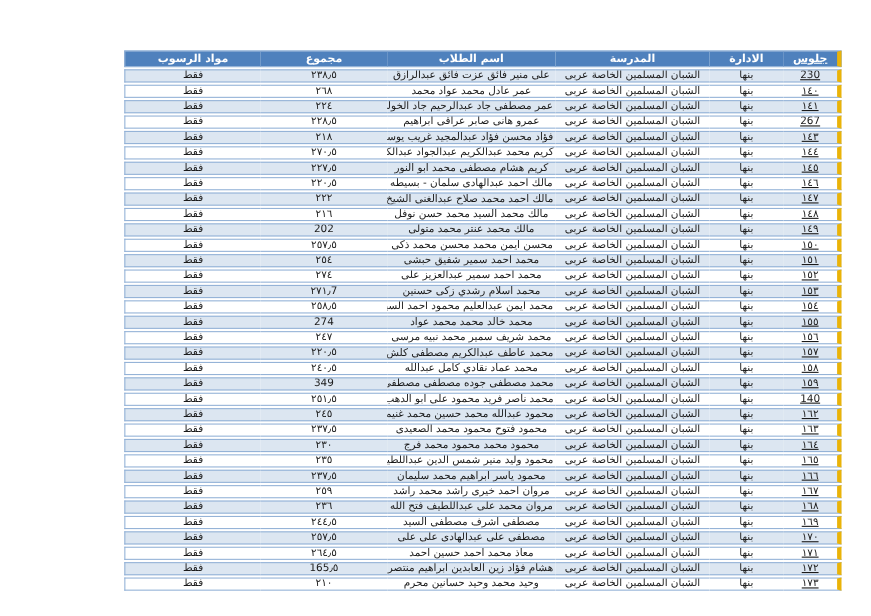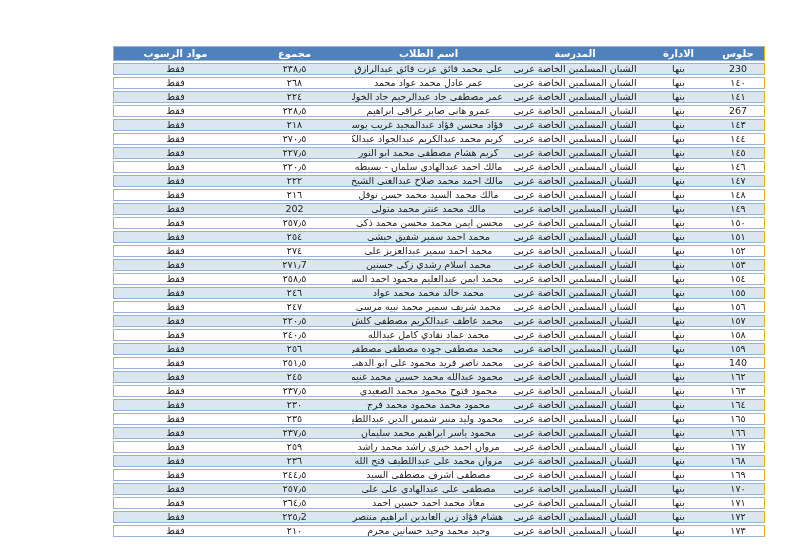--- a/index.html
+++ b/index.html
@@ -42,21 +42,21 @@
     padding: 0 2px;
     text-align: center;
     color: #1a1a1a;
     white-space: nowrap;
     overflow: hidden;
     border-top: 1px solid #95B3D7;
     border-bottom: 1px solid #95B3D7;
     background: #ffffff;
   }
   table.results th:first-child,
-  table.results td:first-child { border-right: 1px solid #eab308; }
+  table.results td:first-child { border-right: 4px solid #eab308; text-decoration: underline; }
   table.results th:last-child,
   table.results td:last-child  { border-left: 1px solid #95B3D7; }
   table.results tbody tr:nth-child(odd) td { background: #DCE6F1; }
 </style>
 </head>
 <body>
 
 <div class="page">
   <table class="results" dir="rtl">
     <colgroup>
@@ -75,21 +75,21 @@
         <th>اسم الطلاب</th>
         <th>مجموع</th>
         <th>مواد الرسوب</th>
       </tr>
     </thead>
     <tbody>
         <tr>
           <td>230</td>
           <td>بنها</td>
           <td>الشبان المسلمين الخاصة عربى</td>
-          <td>على محمد فائق عزت فائق عبدالرازق</td>
+          <td>على منير فائق عزت فائق عبدالرازق</td>
           <td>٢٣٨٫٥</td>
           <td>فقط</td>
         </tr>
         <tr>
           <td>١٤٠</td>
           <td>بنها</td>
           <td>الشبان المسلمين الخاصة عربى</td>
           <td>عمر عادل محمد عواد محمد</td>
           <td>٢٦٨</td>
           <td>فقط</td>
@@ -204,21 +204,21 @@
           <td>الشبان المسلمين الخاصة عربى</td>
           <td>محمد ايمن عبدالعليم محمود احمد السيسى</td>
           <td>٢٥٨٫٥</td>
           <td>فقط</td>
         </tr>
         <tr>
           <td>١٥٥</td>
           <td>بنها</td>
           <td>الشبان المسلمين الخاصة عربى</td>
           <td>محمد خالد محمد محمد عواد</td>
-          <td>٢٤٦</td>
+          <td>274</td>
           <td>فقط</td>
         </tr>
         <tr>
           <td>١٥٦</td>
           <td>بنها</td>
           <td>الشبان المسلمين الخاصة عربى</td>
           <td>محمد شريف سمير محمد نبيه مرسى</td>
           <td>٢٤٧</td>
           <td>فقط</td>
         </tr>
@@ -236,21 +236,21 @@
           <td>الشبان المسلمين الخاصة عربى</td>
           <td>محمد عماد نقادي كامل عبدالله</td>
           <td>٢٤٠٫٥</td>
           <td>فقط</td>
         </tr>
         <tr>
           <td>١٥٩</td>
           <td>بنها</td>
           <td>الشبان المسلمين الخاصة عربى</td>
           <td>محمد مصطفى جوده مصطفى مصطفى</td>
-          <td>٢٥٦</td>
+          <td>349</td>
           <td>فقط</td>
         </tr>
         <tr>
           <td>140</td>
           <td>بنها</td>
           <td>الشبان المسلمين الخاصة عربى</td>
           <td>محمد ناصر فريد محمود على ابو الدهب</td>
           <td>٢٥١٫٥</td>
           <td>فقط</td>
         </tr>
@@ -332,21 +332,21 @@
           <td>الشبان المسلمين الخاصة عربى</td>
           <td>معاذ محمد احمد حسين احمد</td>
           <td>٢٦٤٫٥</td>
           <td>فقط</td>
         </tr>
         <tr>
           <td>١٧٢</td>
           <td>بنها</td>
           <td>الشبان المسلمين الخاصة عربى</td>
           <td>هشام فؤاد زين العابدين ابراهيم منتصر</td>
-          <td>٢٢٥٫2</td>
+          <td>165٫٥</td>
           <td>فقط</td>
         </tr>
         <tr>
           <td>١٧٣</td>
           <td>بنها</td>
           <td>الشبان المسلمين الخاصة عربى</td>
           <td>وحيد محمد وحيد حسانين محرم</td>
           <td>٢١٠</td>
           <td>فقط</td>
         </tr>

